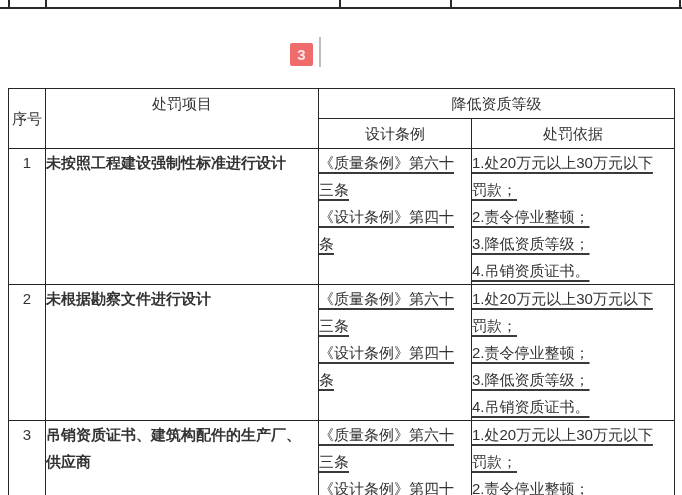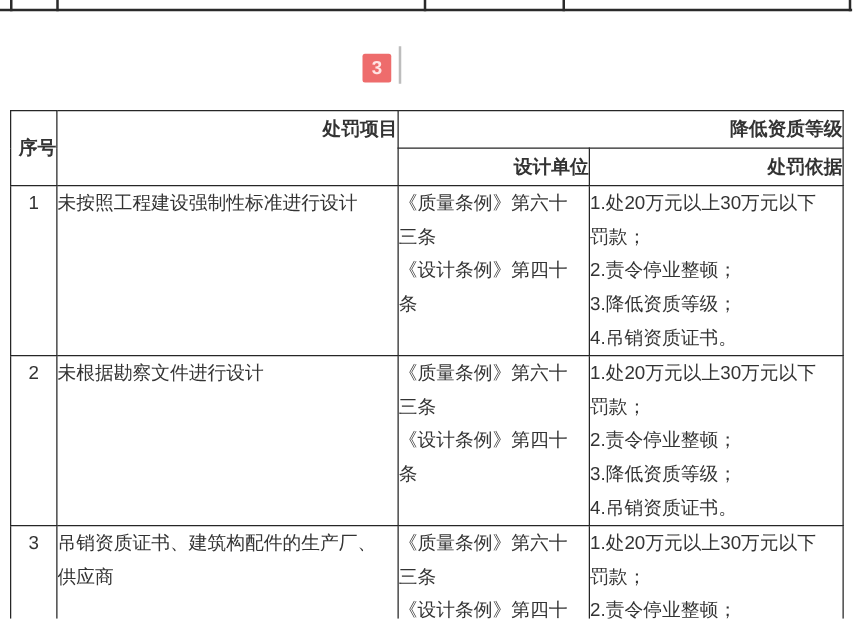--- a/index.html
+++ b/index.html
@@ -27,32 +27,33 @@
 
   
   table.penalty {
     position:absolute; left:8px; top:88px; width:666px;
     border-collapse:collapse; table-layout:fixed;
   }
   table.penalty th, table.penalty td {
     border:1.5px solid #262626; padding:0;
     font-size:15px; color:#333333;
   }
-  table.penalty th { font-weight:bold; text-align:right; line-height:29px; }
+  table.penalty th { font-weight:normal; text-align:center; line-height:29px; }
   .hr1 { height:29px; } .hr2 { height:30px; }
   .th-no   { word-break:break-all; padding:0 9px; vertical-align:middle;margin-top:28px; }
   .th-item { vertical-align:top; }
   tbody tr { height:136px; }
   tbody td { vertical-align:top; }
   .line { line-height:27px; font-size:15px; white-space:nowrap; overflow:hidden; }
   .td-no { text-align:center; }
-  .td-item    { padding:0 8px 0 12px; }
+  .td-item    { padding:0 8px 0 12px;font-weight:bold; }
   .td-basis   { padding:0 2px 0 10px; }
   .td-content { padding:0 2px 0 7px; }
   .u {
+    text-decoration:underline;
     text-underline-offset:4px;
     text-decoration-thickness:1.5px;
     text-decoration-color:#3a3a3a;
   }
 </style>
 </head>
 <body>
 
 <div class="page">
 
@@ -75,21 +76,21 @@
         <col style="width:153px">
         <col style="width:203px">
     </colgroup>
     <thead>
       <tr class="hr1">
         <th rowspan="2" class="th-no">序号</th>
         <th rowspan="2" class="th-item">处罚项目</th>
         <th colspan="2">降低资质等级</th>
       </tr>
       <tr class="hr2">
-        <th>设计单位</th>
+        <th>设计条例</th>
         <th>处罚依据</th>
       </tr>
     </thead>
     <tbody id="tbody">
   <tr>
     <td class="td-no">
             <div class="line">1</div>
           </td>
     <td class="td-item">
             <div class="line">未按照工程建设强制性标准进行设计</div>

